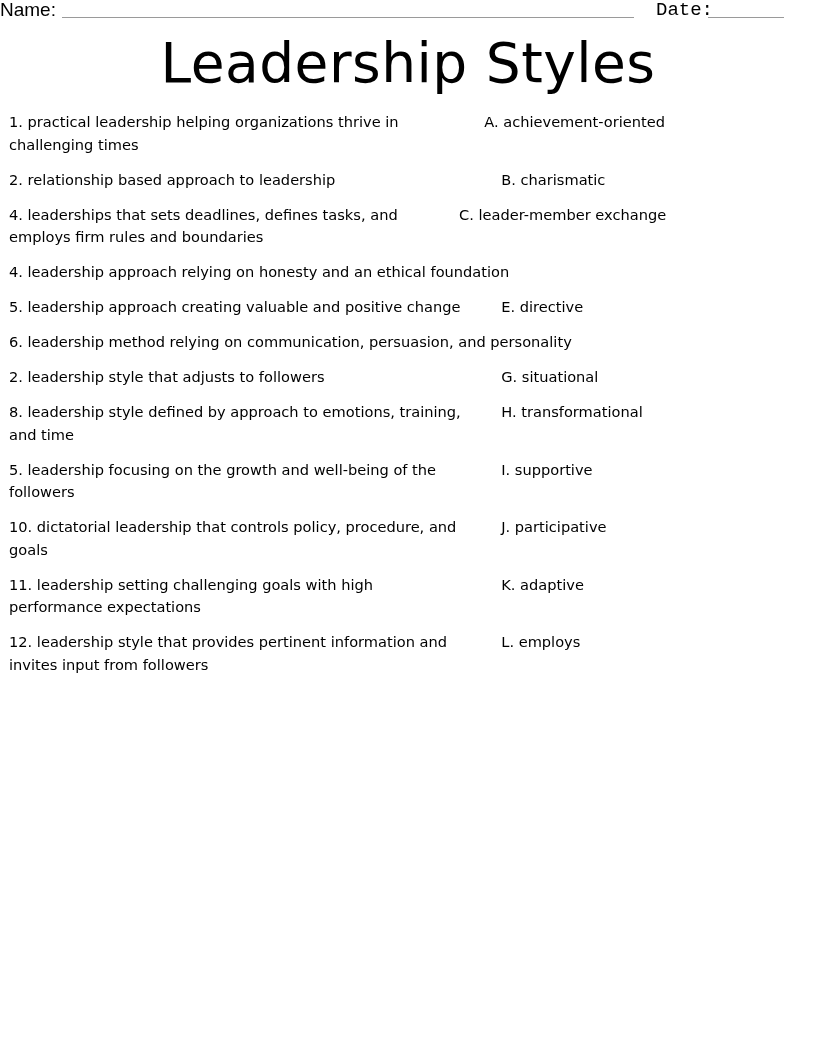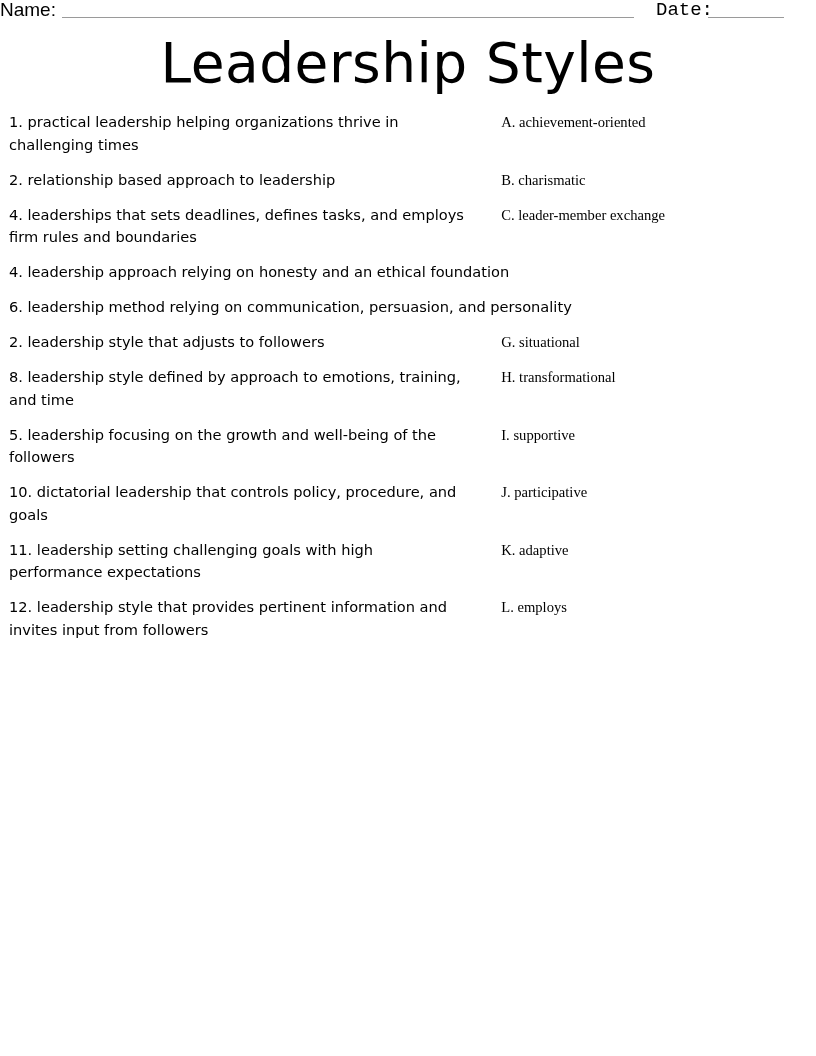--- a/index.html
+++ b/index.html
@@ -63,21 +63,20 @@
       margin-bottom: 12.5px;
     }
     .clue {
       width: 574px;
       padding-right: 36px;
       box-sizing: content-box;
     }
     .answer {
       width: 206px;
       white-space: nowrap;
-      font-family: Liberation Serif, serif;
     }
   </style>
 </head>
 <body>
 
 <div class="header-row">
   <span class="lbl" style="left:0px;">Name:</span>
   <span class="blank" style="left:62px; width:572px;"></span>
   <span class="lbl" style="left:656px;font-family:Liberation Mono, monospace;">Date:</span>
   <span class="blank" style="left:708px; width:76px;"></span>
@@ -95,20 +94,24 @@
     <div class="answer">B. charismatic</div>
   </div>
   <div class="row">
     <div class="clue">4. leaderships that sets deadlines, defines tasks, and employs firm rules and boundaries</div>
     <div class="answer">C. leader-member exchange</div>
   </div>
   <div class="row">
     <div class="clue">4. leadership approach relying on honesty and an ethical foundation</div>
   </div>
   <div class="row">
+    <div class="clue">5. leadership approach creating valuable and positive change</div>
+    <div class="answer">E. directive</div>
+  </div>
+  <div class="row">
     <div class="clue">6. leadership method relying on communication, persuasion, and personality</div>
   </div>
   <div class="row">
     <div class="clue">2. leadership style that adjusts to followers</div>
     <div class="answer">G. situational</div>
   </div>
   <div class="row">
     <div class="clue">8. leadership style defined by approach to emotions, training, and time</div>
     <div class="answer">H. transformational</div>
   </div>

